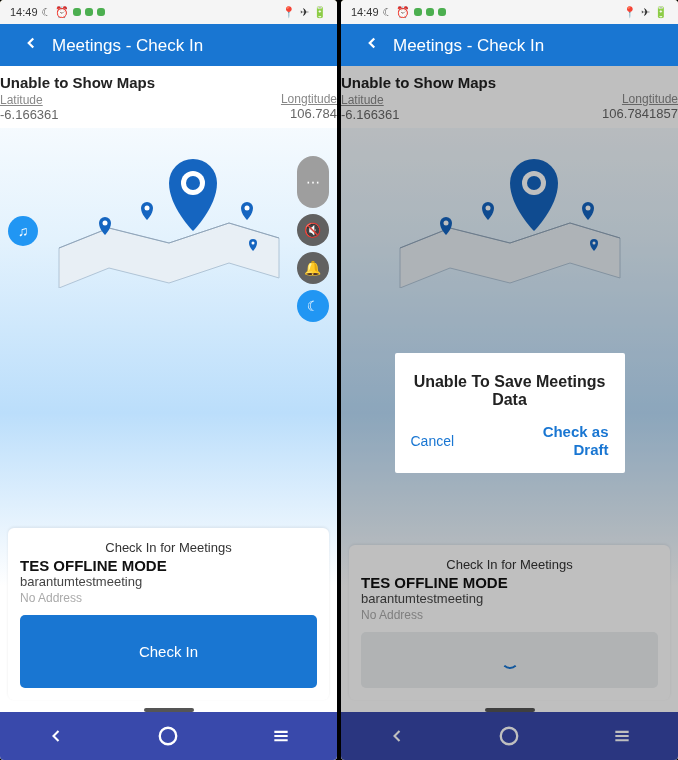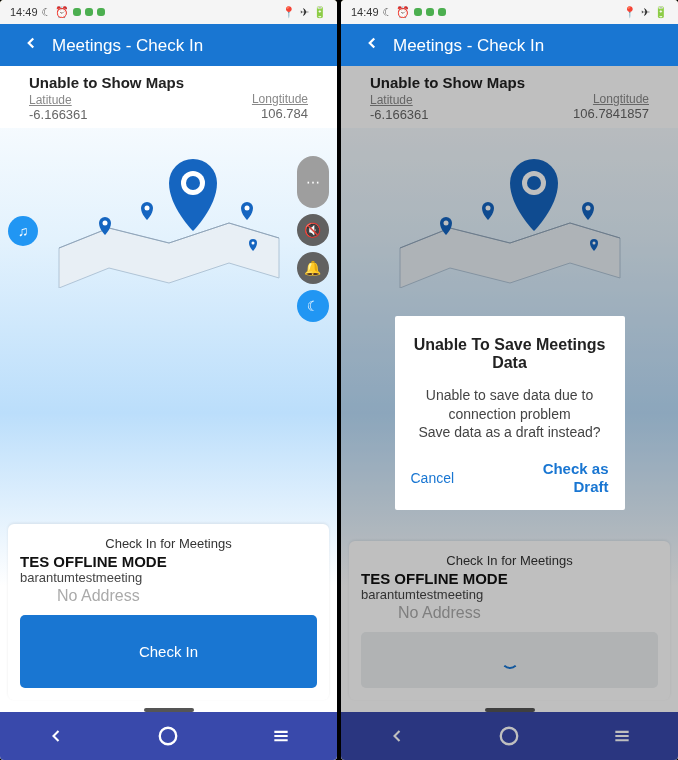--- a/index.html
+++ b/index.html
@@ -9,41 +9,41 @@
 
     .status-bar { height: 24px; background: #f5f5f5; display: flex; align-items: center; justify-content: space-between; padding: 0 10px; font-size: 11px; color: #333; }
     .status-left, .status-right { display: flex; align-items: center; gap: 4px; }
     .green-dot { width: 8px; height: 8px; border-radius: 3px; background: #4CAF50; }
 
     .app-header { background: #1976D2; color: #fff; display: flex; align-items: flex-end; padding: 10px 22px; gap: 12px; }
     .header-title { font-size: 17px; font-weight: 500; }
 
     .content { flex: 1; background: linear-gradient(to bottom, #ffffff 0%, #e3f2fd 25%, #bbdefb 50%, #fff 75%); position: relative; overflow: hidden; }
 
-    .coords { background: #fff; padding: 8px 29px 6px; display: flex; justify-content: space-between; }
+    .coords { background: #fff; padding: 8px 0 6px; display: flex; justify-content: space-between; }
     .coords-block { display: flex; flex-direction: column; }
     .coords-block.right { text-align: right; }
     .maps-err { font-size: 15px; font-weight: 600; color: #222; margin-bottom: 2px; }
     .coord-label { font-size: 12px; color: #888; text-decoration: underline; }
     .coord-val { font-size: 13px; color: #666; }
 
     .map-illustration { display: flex; justify-content: center; margin-top: 20px; position: relative; }
     .map-svg { width: 240px; height: 140px; }
 
     .side-pills { position: absolute; right: 8px; top: 90px; display: flex; flex-direction: column; gap: 6px; align-items: center; }
     .pill { width: 32px; height: 52px; border-radius: 16px; background: #9e9e9e; display: flex; align-items: center; justify-content: center; color: #fff; font-size: 14px; }
     .pill.dark { background: #616161; height: 32px; }
     .pill.blue { background: #2196F3; height: 32px; }
     .music-fab { position: absolute; left: 8px; top: 150px; width: 30px; height: 30px; border-radius: 50%; background: #2196F3; color: #fff; display: flex; align-items: center; justify-content: center; font-size: 14px; }
 
     .card { background: #fff; margin: 8px; padding: 12px; border-radius: 6px; box-shadow: 0 -1px 3px rgba(0,0,0,0.08); }
     .card-title { font-size: 13px; color: #333; margin-bottom: 2px; text-align: center; }
     .meeting-name { font-size: 15px; font-weight: 700; color: #111; }
     .meeting-sub { font-size: 13px; color: #444; }
-    .no-addr { font-size: 16px; color: #aaa; margin-top: 2px; margin-left: 37px; }
+    .no-addr { font-size: 12px; color: #aaa; margin-top: 2px; }
     .checkin-btn { width: 100%; background: #1976D2; color: #fff; border: none; border-radius: 5px; padding: 28px; font-size: 15px; margin-top: 10px; cursor: pointer; }
     .checkin-btn.loading { background: #eceff1; color: #bbb; position:relative; height:38px;}
     .spinner-arc{position:absolute;left:50%;top:50%;width:18px;height:18px;border:2px solid transparent;border-bottom-color:#1976D2;border-radius:50%;transform:translate(-50%,-50%);}
 
     .drag-handle { width: 50px; height: 4px; background: #555; border-radius: 2px; margin: 3px auto 0; }
 
     .nav-bar { background: #3949ab; display: flex; justify-content: space-around; align-items: center; height: 48px; }
     .nav-btn { color: #fff; width: 28px; height: 28px; display: flex; align-items: center; justify-content: center; }
 
     .overlay { position: absolute; inset: 0; background: rgba(0,0,0,0.25); display: flex; align-items: center; justify-content: center; }
@@ -257,22 +257,20 @@
               <line x1="4" y1="12" x2="20" y2="12"></line>
               <line x1="4" y1="17" x2="20" y2="17"></line>
             </svg>
           </div>
       </div>
     </div>
 
     <div class="overlay">
       <div class="dialog">
         <div class="dialog-title">Unable To Save Meetings Data</div>
-        <div class="dialog-msg">Unable to save data due to connection problem
-Save data as a draft instead?</div>
         <div class="dialog-btns">
           <span class="dlg-cancel">Cancel</span>
           <span class="dlg-save">Check as
 Draft</span>
         </div>
       </div>
     </div>
   </div>
 </div>
 

